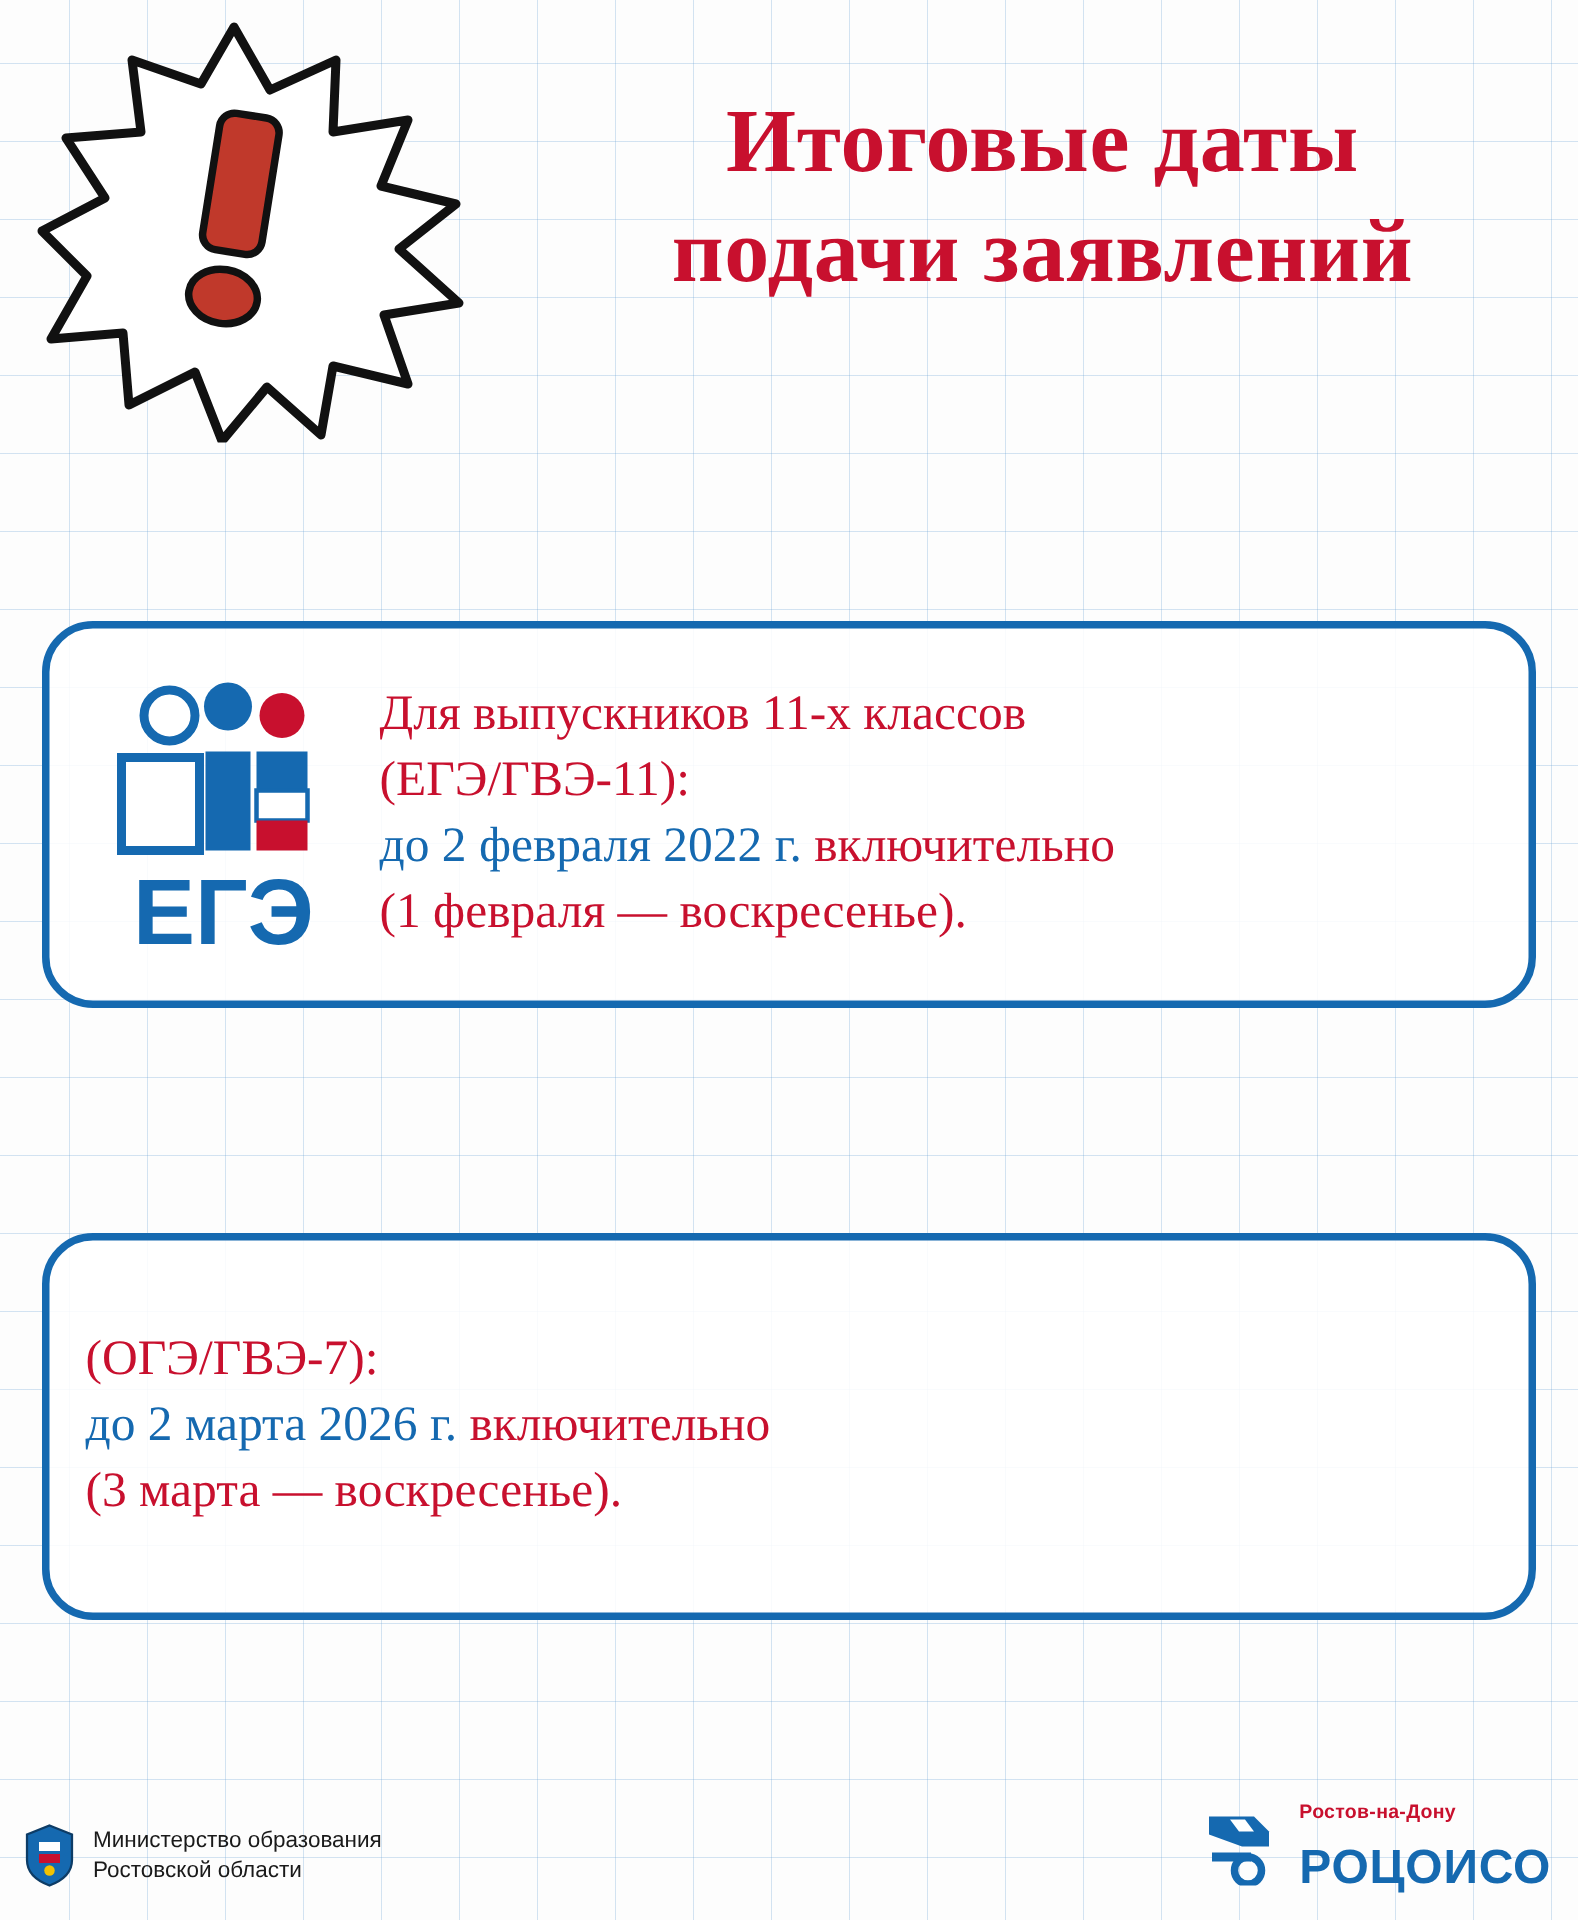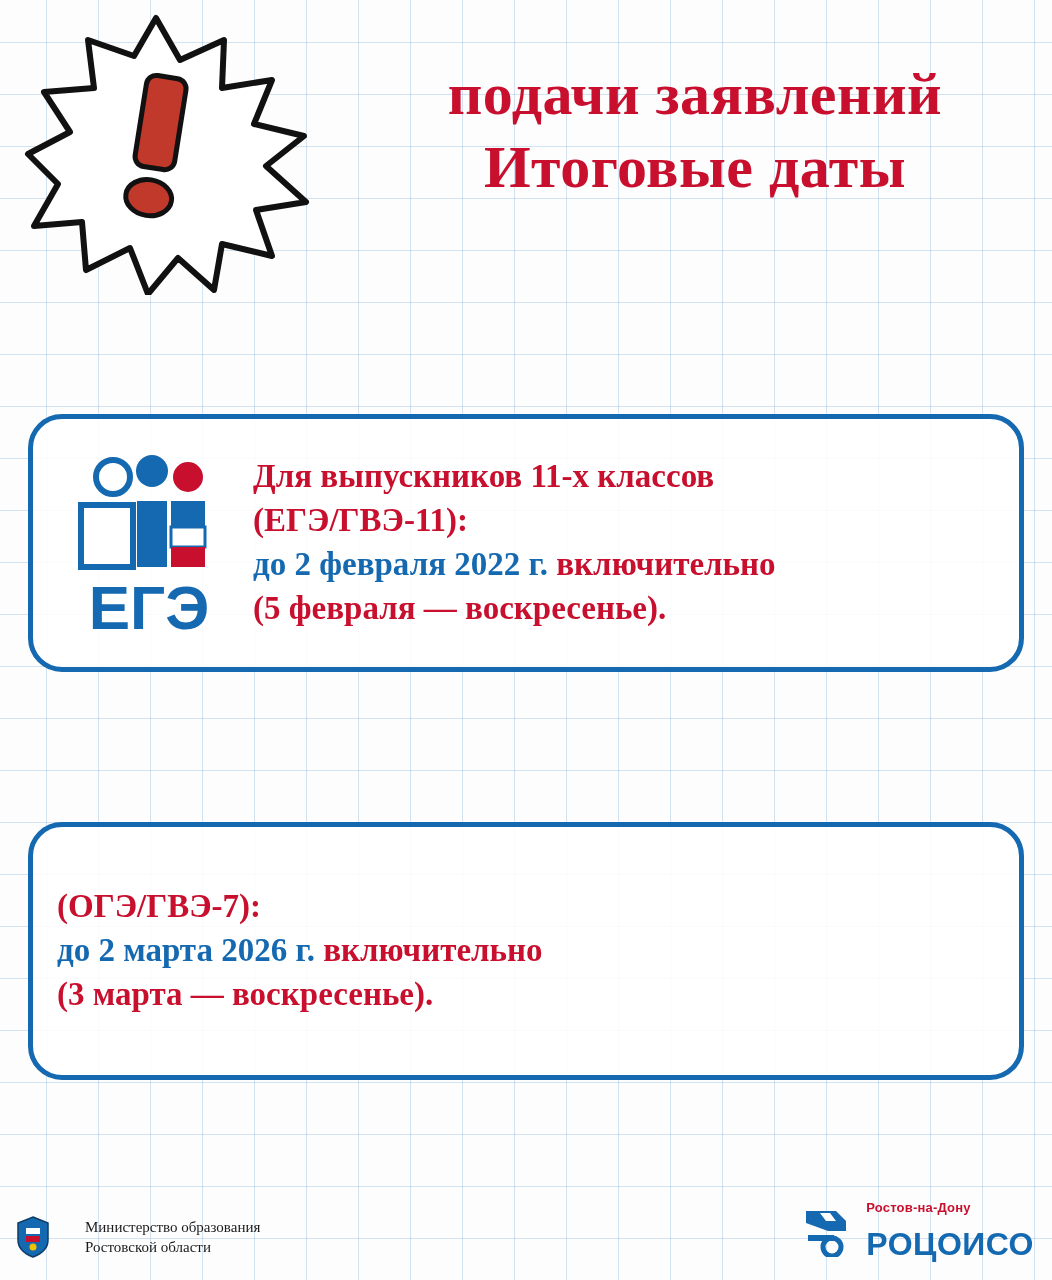--- a/index.html
+++ b/index.html
@@ -81,21 +81,21 @@
     min-width: 196px;
     height: 200px;
     position: relative;
   }
   .logo svg { display: block; }
 
   .card-text {
     flex: 1;
     font-size: 33px;
     line-height: 1.33;
-    font-weight: bold;
+    font-weight: normal;
     padding-left: 6px;
   }
   .card-text .ln { display: block; white-space: nowrap; }
   .red { color: #c8102e; }
   .blue { color: #1569b0; }
 
   
   .footer {
     position: absolute;
     left: 0;
@@ -107,25 +107,24 @@
   .min-block {
     position: absolute;
     left: 16px;
     bottom: 22px;
     display: flex;
     align-items: center;
   }
   .min-emblem { width: 34px; height: 42px; margin-right: 12px; }
   .min-emblem svg { display: block; }
   .min-text {
-    font-family: Liberation Serif, serif;
+    font-family: Liberation Sans, sans-serif;
     font-size: 15px;
     line-height: 1.35;
     color: #1a1a1a;
-    margin-left: 23px;
   }
 
   .roc-block {
     position: absolute;
     right: 18px;
     bottom: 20px;
     display: flex;
     align-items: center;
   }
   .roc-mark { width: 56px; height: 52px; margin-right: 8px; }
@@ -162,22 +161,22 @@
           <polygon points="128,0 152,42 196,22 194,70 244,62 226,106 276,118 238,148 278,184 228,192 244,238 194,226 186,272 150,240 120,276 102,230 58,252 54,204 6,208 30,166 0,136 42,114 16,74 66,70 60,22 106,38" fill="#ffffff" stroke="#111111" stroke-width="6" stroke-linejoin="round"></polygon>
           <g transform="translate(120,56) rotate(9)">
             <rect x="0" y="0" width="40" height="92" rx="10" fill="#c0392b" stroke="#111111" stroke-width="5"></rect>
             <ellipse cx="20" cy="122" rx="23" ry="18" fill="#c0392b" stroke="#111111" stroke-width="5"></ellipse>
           </g>
         </g>
       </svg>
     </div>
 
     <div class="title">
+      <span class="line">Итоговые даты</span>
       <span class="line">подачи заявлений</span>
-      <span class="line">Итоговые даты</span>
     </div>
   </div>
 
   <div class="card card-ege">
     <div class="logo">
       <svg width="196" height="200" viewBox="0 0 196 200" xmlns="http://www.w3.org/2000/svg">
 
         <circle cx="62" cy="34" r="17" fill="#ffffff" stroke="#1569b0" stroke-width="6"></circle>
         <circle cx="101" cy="28" r="16" fill="#1569b0"></circle>
         <circle cx="137" cy="34" r="15" fill="#c8102e"></circle>
@@ -187,21 +186,21 @@
         <path d="M120 58 h34 v26 h-34 z" fill="#1569b0"></path>
         <path d="M120 84 h34 v20 h-34 z" fill="#ffffff" stroke="#1569b0" stroke-width="3"></path>
         <path d="M120 104 h34 v20 h-34 z" fill="#c8102e"></path>
         <text x="98" y="186" font-family="Liberation Sans, sans-serif" font-size="62" font-weight="bold" fill="#1569b0" text-anchor="middle">ЕГЭ</text>
       </svg>
     </div>
     <div class="card-text">
       <span class="ln red">Для выпускников 11-х классов</span>
       <span class="ln red">(ЕГЭ/ГВЭ-11):</span>
       <span class="ln"><span class="blue">до 2 февраля 2022 г. </span><span class="red">включительно</span></span>
-      <span class="ln red">(5 февраля — воскресенье).</span>
+      <span class="ln red">(1 февраля — воскресенье).</span>
     </div>
   </div>
 
   <div class="card card-oge">
     <div class="card-text">
       <span class="ln red">(ОГЭ/ГВЭ-7):</span>
       <span class="ln"><span class="blue">до 2 марта 2026 г. </span><span class="red">включительно</span></span>
       <span class="ln red">(3 марта — воскресенье).</span>
     </div>
   </div>

